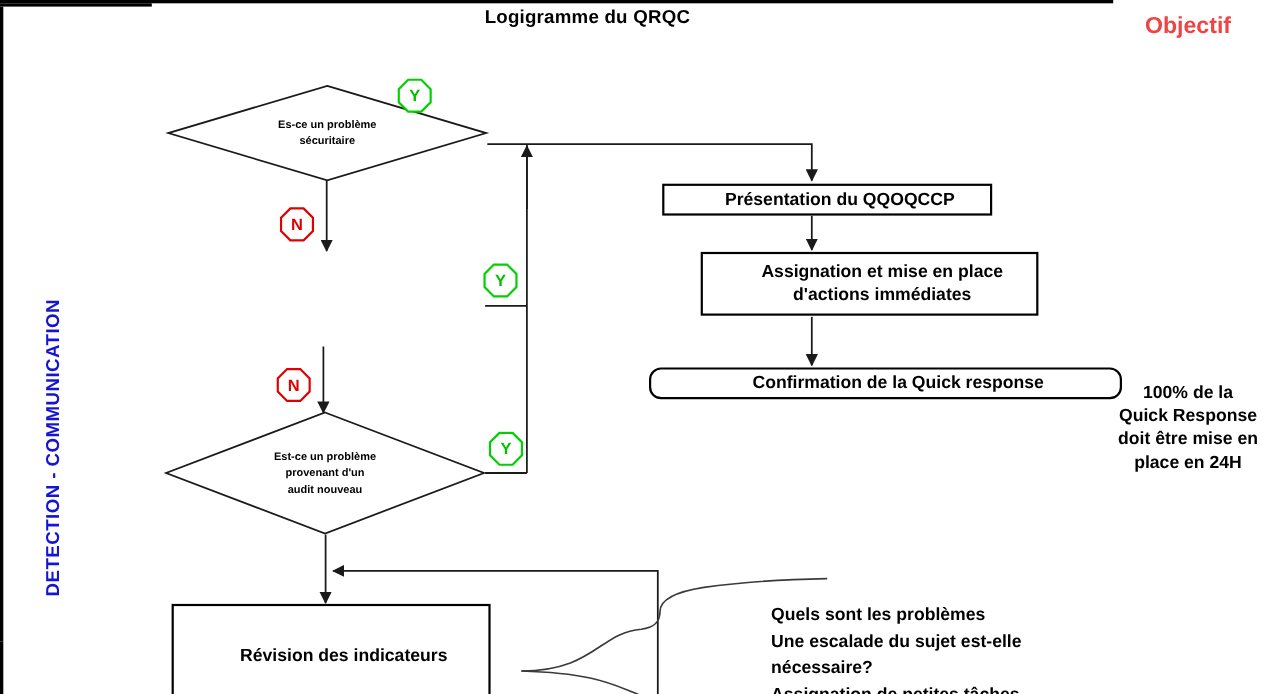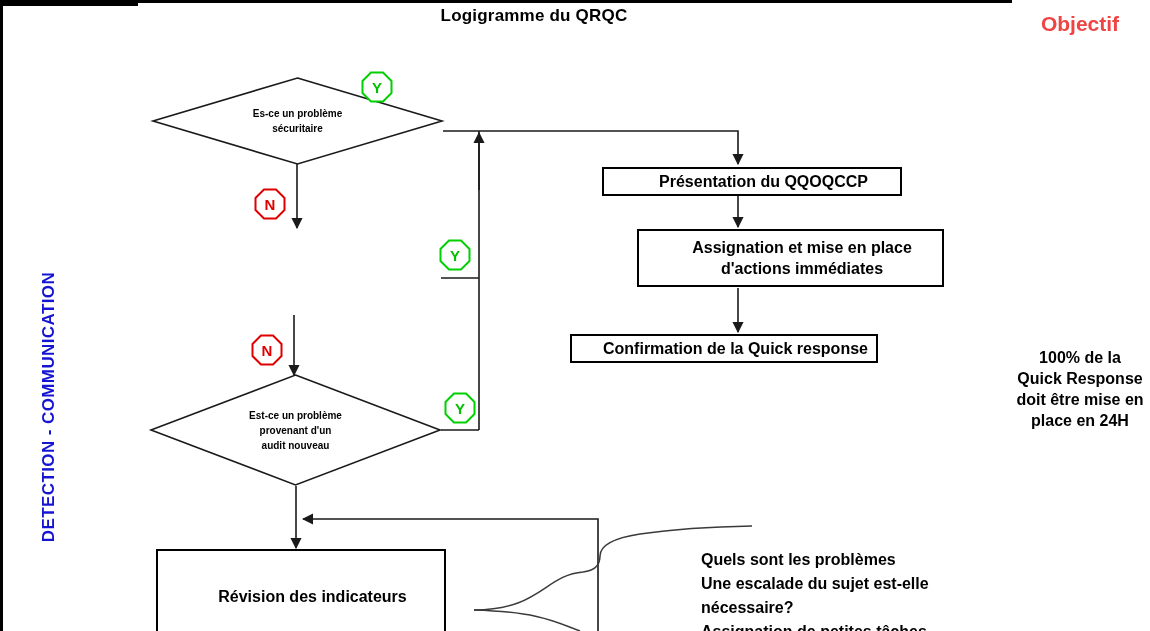--- a/index.html
+++ b/index.html
@@ -156,21 +156,21 @@
       <polygon points="10,1.5 22,1.5 30.5,10 30.5,22 22,30.5 10,30.5 1.5,22 1.5,10" fill="#ffffff" stroke="#00d000" stroke-width="2"></polygon>
     </svg>
     <span>Y</span>
   </div>
 
   <div class="pbox" style="left:602px;top:167px;width:300px;height:29px;">Présentation du QQOQCCP</div>
 
   <div class="pbox" style="left:601px;top:229px;width:307px;height:58px;margin-left:36px;">Assignation et mise en place
 d'actions immédiates</div>
 
-  <div class="pbox" style="left:570px;top:334px;width:308px;height:29px;">Confirmation de la Quick response</div>
+  <div class="pbox" style="left:590px;top:334px;width:430px;height:29px;border-radius:11px;">Confirmation de la Quick response</div>
 
   <div class="pbox" style="left:156px;top:549px;width:290px;height:95px;">Révision des indicateurs</div>
 
   <div id="note-text">Quels sont les problèmes
 Une escalade du sujet est-elle
 nécessaire?
 Assignation de petites tâches</div>
 
 </div>
 

